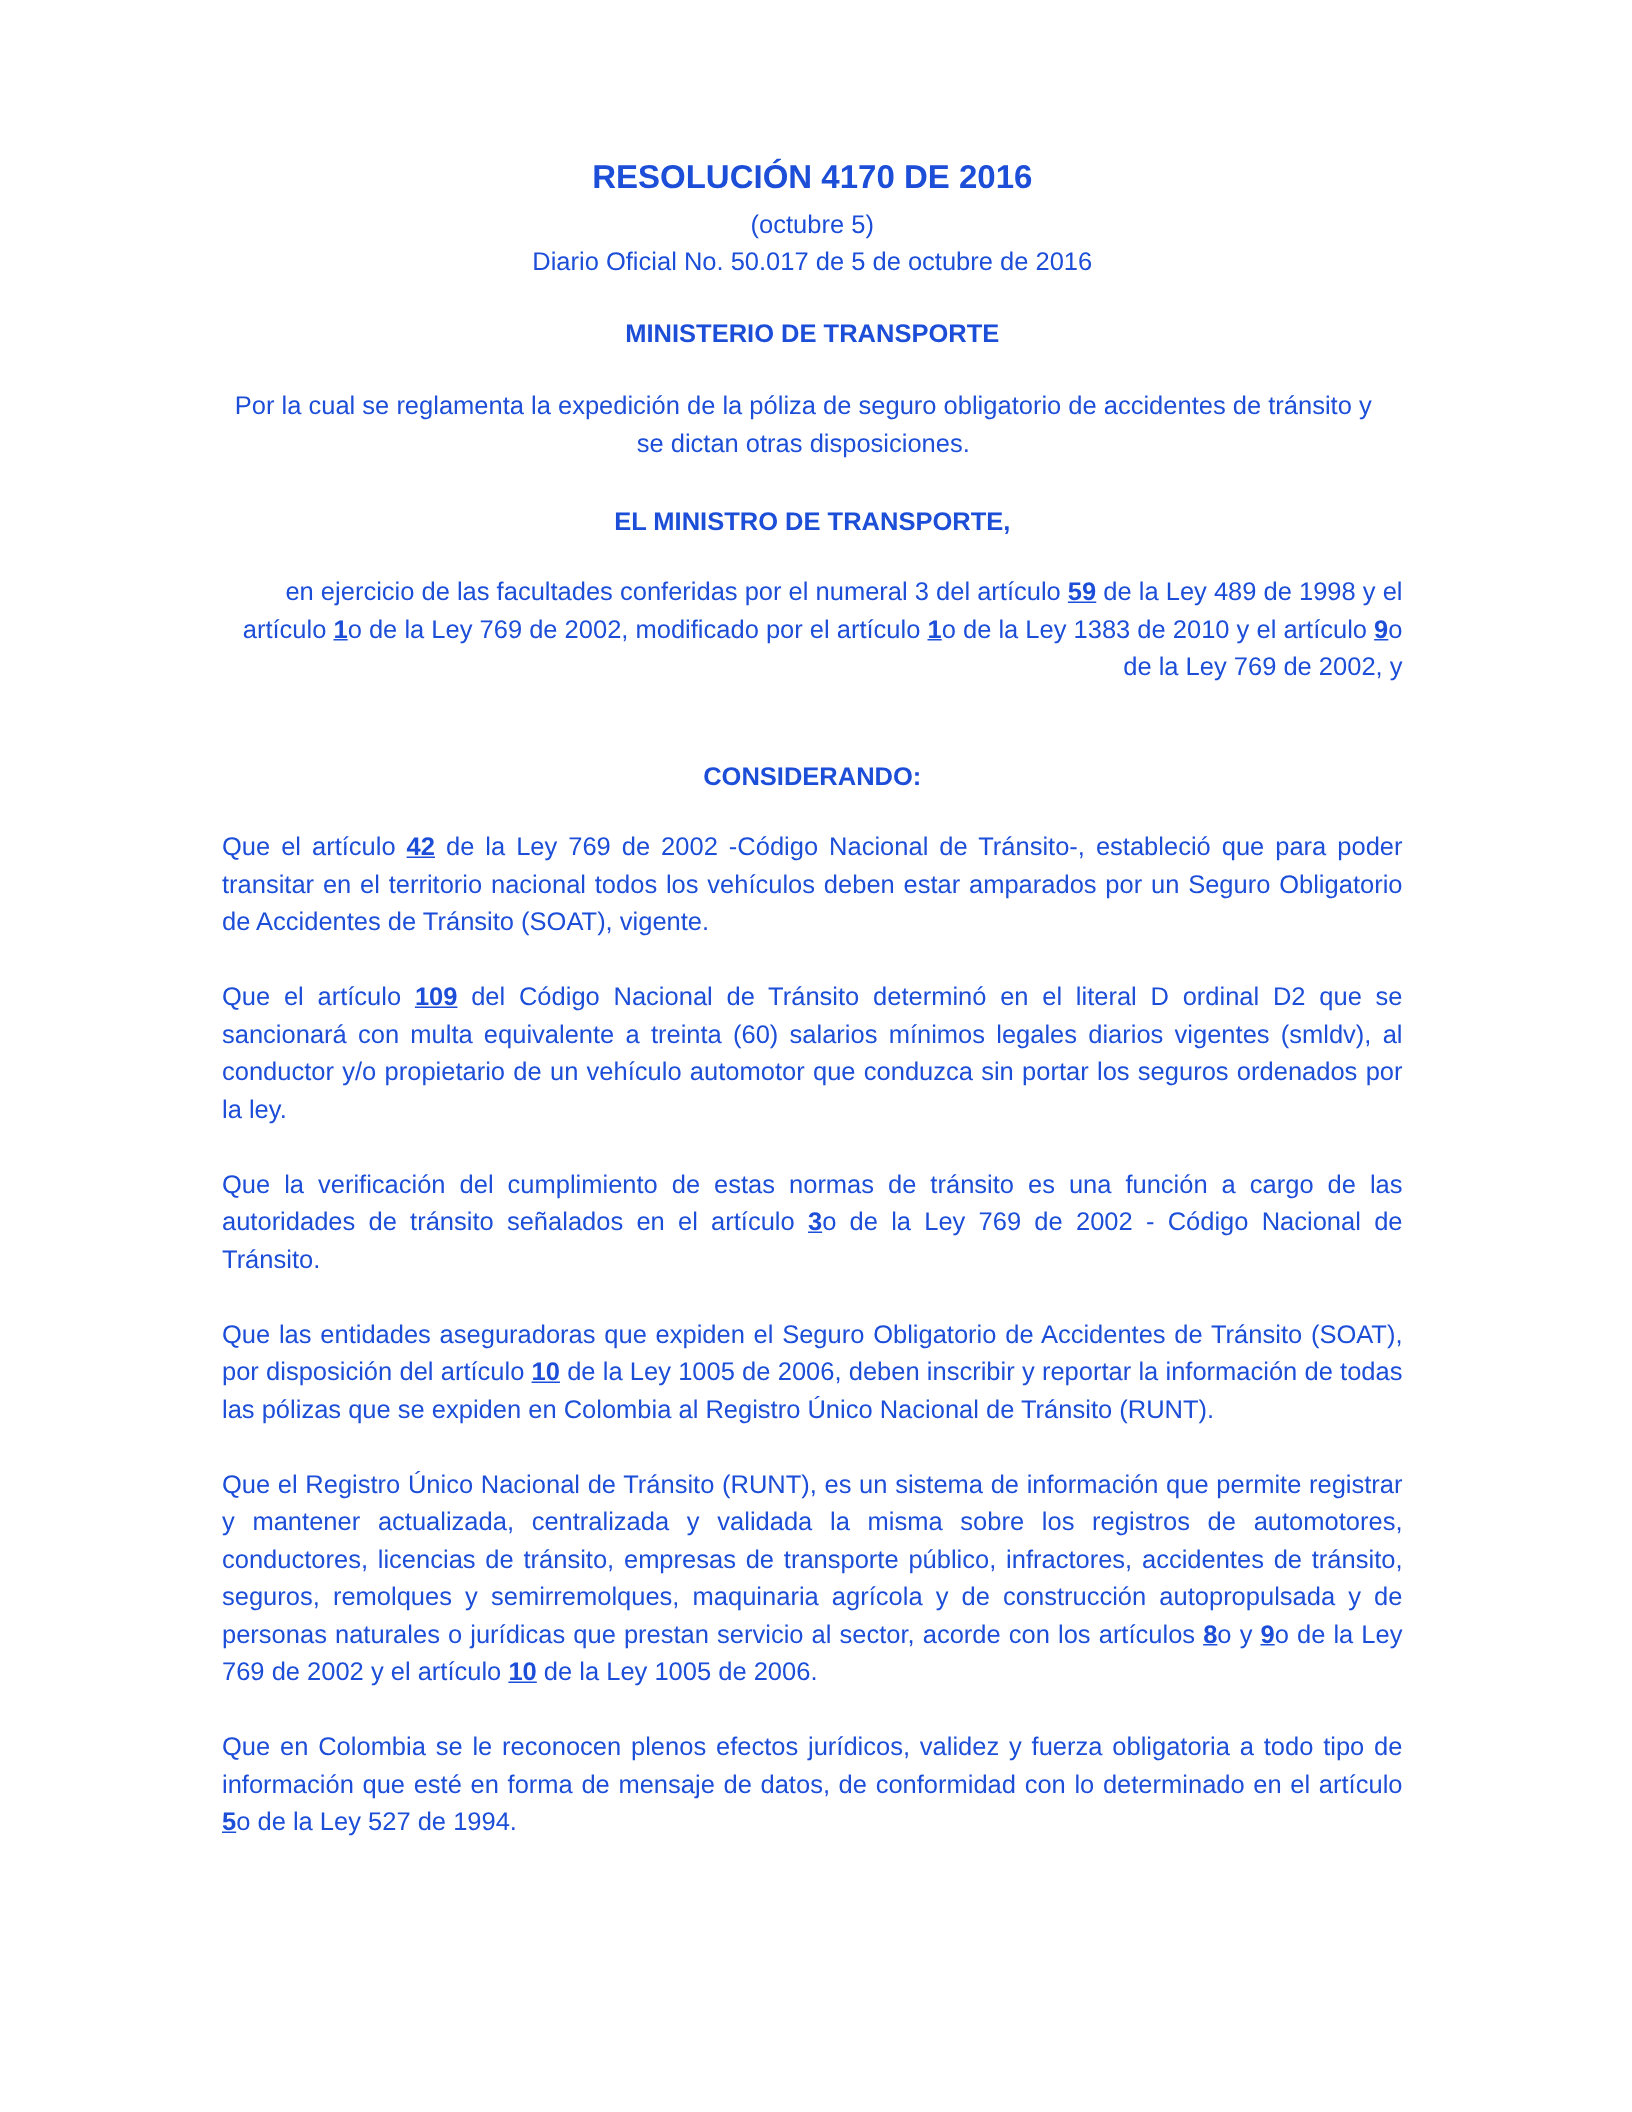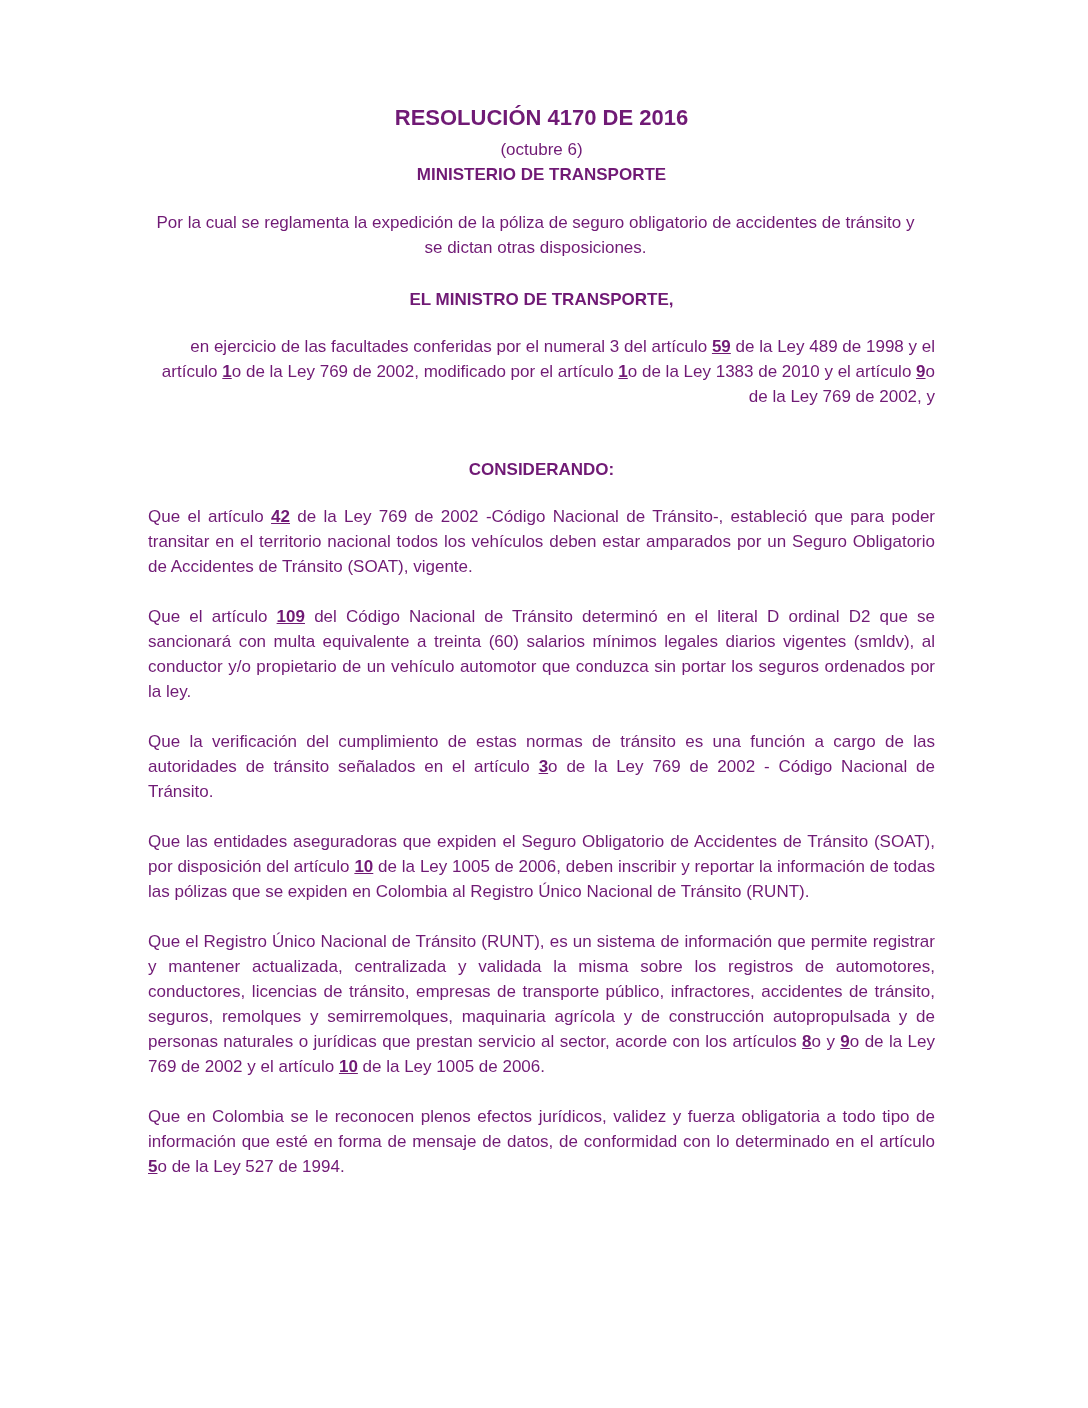--- a/index.html
+++ b/index.html
@@ -5,21 +5,21 @@
   html, body {
     margin: 0;
     padding: 0;
     background: #ffffff;
   }
   .page {
     position: relative;
     width: 1088px;
     height: 1408px;
     background: #ffffff;
-    color: #701a75;
+    color: #1d4ed8;
     font-family: "Liberation Sans", sans-serif;
     font-size: 17px;
     line-height: 25px;
     overflow: hidden;
     box-sizing: border-box;
   }
   .content {
     padding: 103px 153px 0 148px;
   }
   .center { text-align: center; }
@@ -55,22 +55,23 @@
   }
 </style>
 </head>
 <body>
 
 <div class="page">
   <div class="content">
 
     <div class="doc-title center">RESOLUCIÓN 4170 DE 2016</div>
 
-    <div class="date-line center">(octubre 6)</div>
+    <div class="date-line center">(octubre 5)</div>
 
+    <div class="gazette-line center">Diario Oficial No. 50.017 de 5 de octubre de 2016</div>
 
     <div class="ministry-heading center">MINISTERIO DE TRANSPORTE</div>
 
     <div class="subject-paragraph center">Por la cual se reglamenta la expedición de la póliza de seguro obligatorio de accidentes de tránsito y se dictan otras disposiciones.</div>
 
     <div class="issuer-heading center">EL MINISTRO DE TRANSPORTE,</div>
 
     <div class="powers-paragraph center"><span>en ejercicio de las facultades conferidas por el numeral 3 del artículo </span><span class="em">59</span><span> de la Ley 489 de 1998 y el artículo </span><span class="em">1</span><span>o de la Ley 769 de 2002, modificado por el artículo </span><span class="em">1</span><span>o de la Ley 1383 de 2010 y el artículo </span><span class="em">9</span><span>o de la Ley 769 de 2002, y</span></div>
 
     <div class="considering-heading center">CONSIDERANDO:</div>

